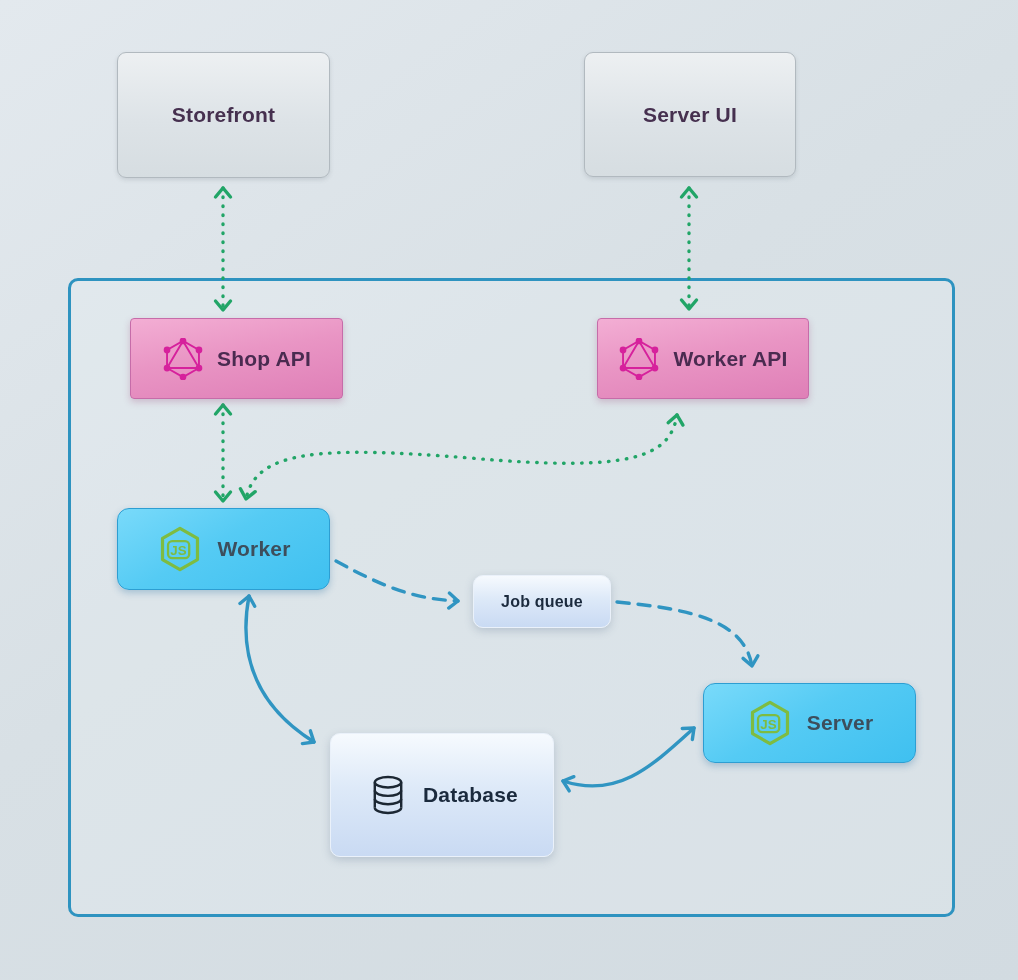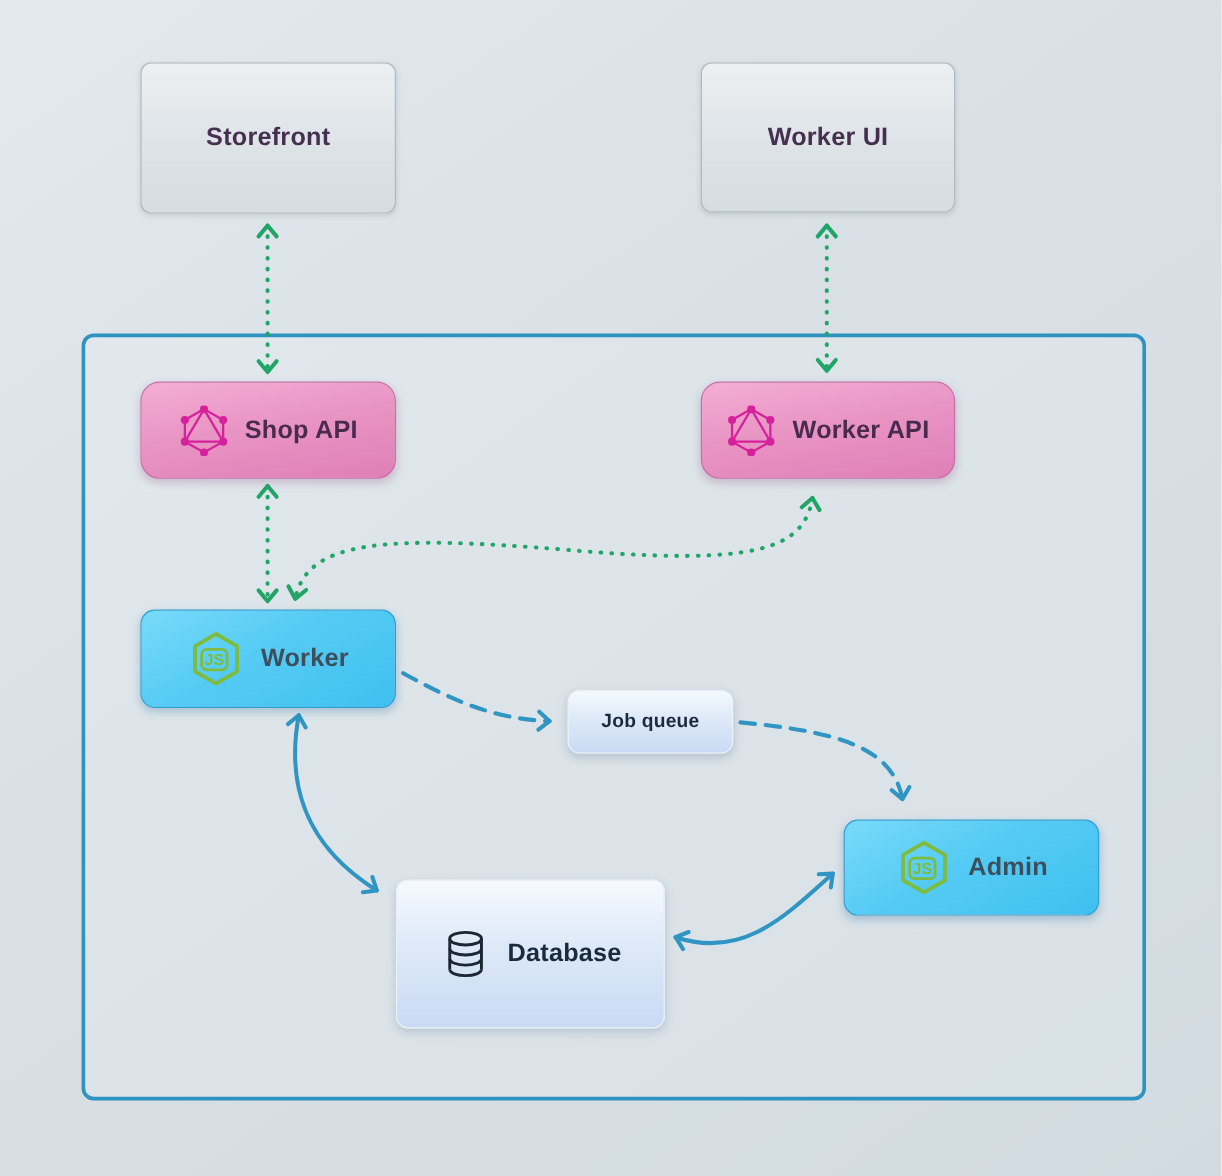--- a/index.html
+++ b/index.html
@@ -19,22 +19,23 @@
     display:flex;align-items:center;justify-content:center;gap:13px;
     font-weight:700;font-size:21px;letter-spacing:.2px;
   }
   .node-gray{
     background:linear-gradient(180deg,#edf0f2 0%,#dde3e7 55%,#d6dde1 100%);
     border:1px solid #b1b9bf;border-radius:9px;color:#46304f;
     box-shadow:0 2px 4px rgba(90,100,110,.18);
   }
   .node-pink{
     background:linear-gradient(170deg,#f3aed4 0%,#e995c4 45%,#df7fb7 100%);
-    border:1.5px solid #c66ca9;border-radius:16px;color:#4a2b50;
+    border:1.5px solid #c66ca9;border-radius:4px;color:#4a2b50;
     box-shadow:0 3px 7px rgba(150,70,120,.28);
+    margin-left:13px;
   }
   .node-blue{
     background:linear-gradient(150deg,#79dafa 0%,#55cbf4 45%,#3fc0f0 100%);
     border:1.5px solid #2d9ed2;border-radius:12px;color:#3d4e5c;
     box-shadow:0 3px 7px rgba(40,110,160,.30);
   }
   .node-light{
     background:linear-gradient(180deg,#f6fafe 0%,#dde9f8 45%,#c9daf3 100%);
     border:1px solid #eaf1fa;border-radius:10px;color:#1b2a3d;
     box-shadow:0 3px 8px rgba(90,110,140,.28);
@@ -73,21 +74,21 @@
     <path d="M 249 596 C 238 655, 255 705, 314 742" marker-start="url(#bv)" marker-end="url(#bv)"></path>
     <path d="M 563 781 C 618 799, 652 766, 694 728" marker-start="url(#bv)" marker-end="url(#bv)"></path>
   </g>
 </svg>
 
 <div class="node node-gray" style="left:117px;top:52px;width:213px;height:126px">
   <span class="lbl">Storefront</span>
 </div>
 
 <div class="node node-gray" style="left:584px;top:52px;width:212px;height:125px">
-  <span class="lbl">Worker UI</span>
+  <span class="lbl">Server UI</span>
 </div>
 
 <div class="node node-pink" style="left:117px;top:318px;width:213px;height:81px">
   <svg class="icon" width="42" height="42" viewBox="0 0 100 100">
     <g stroke="#d6219c" stroke-width="4.5" fill="none">
       <polygon points="50,7 88,28.5 88,71.5 50,93 12,71.5 12,28.5"></polygon>
       <polygon points="50,7 88,71.5 12,71.5"></polygon>
     </g>
     <g fill="#d6219c">
       <circle cx="50" cy="7" r="8"></circle>
@@ -131,21 +132,21 @@
 <div class="node node-light" style="left:473px;top:575px;width:138px;height:53px;font-size:16px">
   <span class="lbl">Job queue</span>
 </div>
 
 <div class="node node-blue" style="left:703px;top:683px;width:213px;height:80px">
   <svg class="icon" width="48" height="46" viewBox="0 0 100 100">
     <polygon points="50,5 88,27 88,73 50,95 12,73 12,27" fill="none" stroke="#7ebc41" stroke-width="7" stroke-linejoin="round"></polygon>
     <rect x="24" y="33" width="46" height="37" rx="9" fill="none" stroke="#7ebc41" stroke-width="5"></rect>
     <text x="47" y="62" text-anchor="middle" font-size="29" font-weight="bold" fill="#7ebc41" font-family="Liberation Sans, sans-serif">JS</text>
   </svg>
-  <span class="lbl">Admin</span>
+  <span class="lbl">Server</span>
 </div>
 
 <div class="node node-light" style="left:330px;top:733px;width:224px;height:124px">
   <svg class="icon" width="44" height="48" viewBox="0 0 100 100">
     <g fill="none" stroke="#1c2733" stroke-width="5.5">
       <ellipse cx="50" cy="21" rx="30" ry="12"></ellipse>
       <path d="M 20 21 L 20 79"></path>
       <path d="M 80 21 L 80 79"></path>
       <path d="M 20 79 A 30 12 0 0 0 80 79"></path>
       <path d="M 20 40 A 30 12 0 0 0 80 40"></path>

